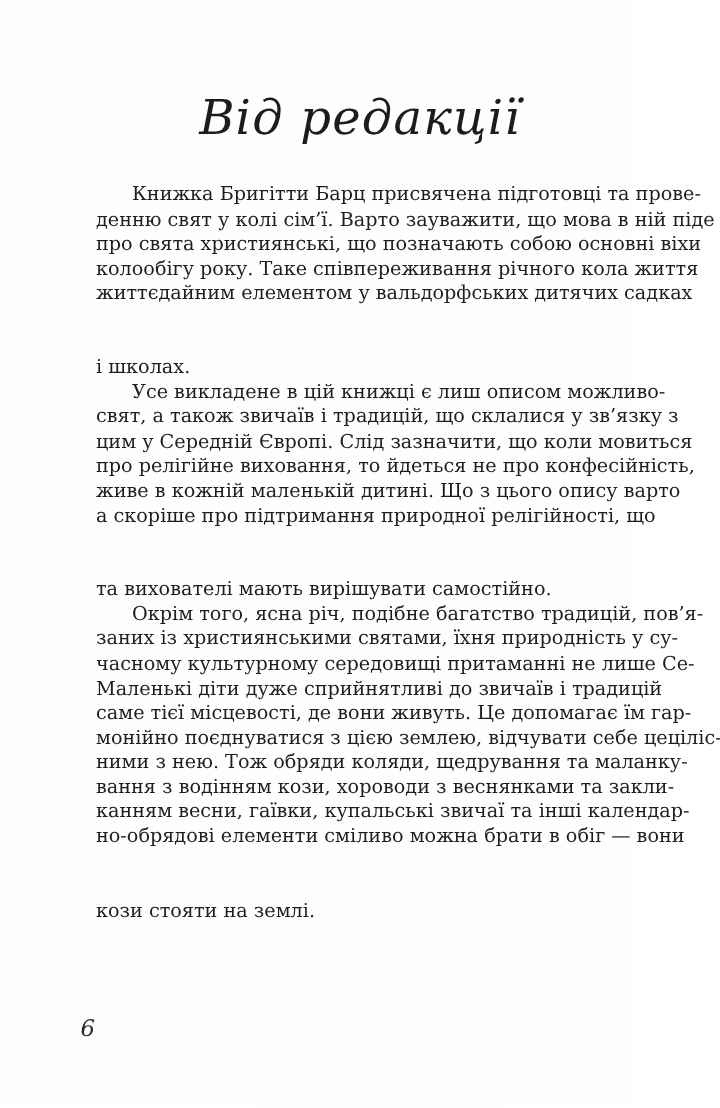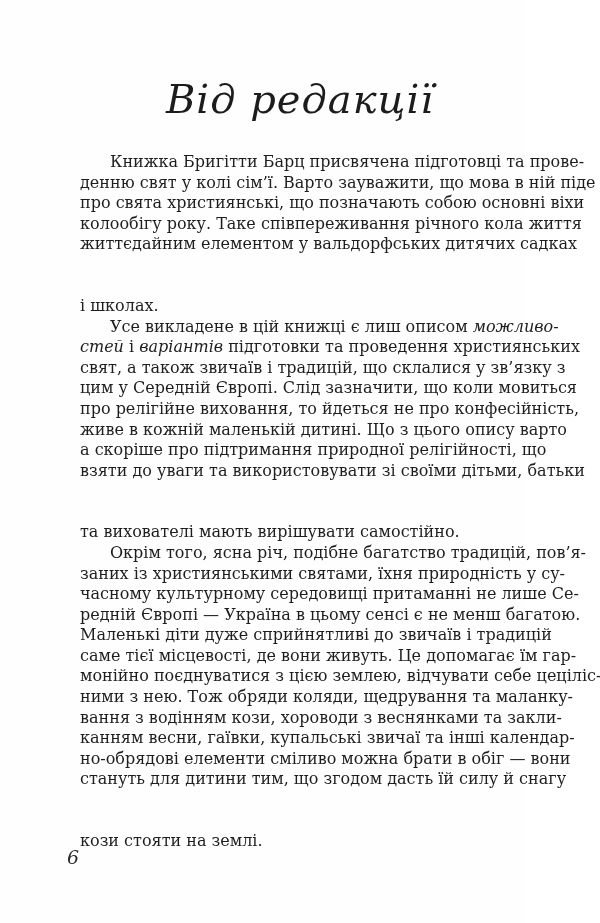--- a/index.html
+++ b/index.html
@@ -13,21 +13,21 @@
   .body {
     position: absolute; left: 80px; top: 152px; width: 463px;
     font-family: "DejaVu Serif", serif; font-size: 16px; color: #1e1e1e;
   }
   .line {
     display: block; height: 20.6px; line-height: 20.6px; white-space: nowrap;
     text-align: justify; text-align-last: justify; overflow: visible;
   }
   .line.last { text-align-last: left; margin-top: 41px; }
   .line.indent { padding-left: 30px; }
-  .ital { font-style: italic; }
+  .ital { }
   .page-num {
     position: absolute; left: 67px; top: 846px;
     font-family: "DejaVu Serif", serif; font-style: italic; font-size: 19px; color: #2a2a2a;
   }
 </style>
 </head>
 <body>
 
 <div class="page">
   <div class="title">Від редакції</div>
@@ -38,41 +38,37 @@
       <span class="line indent">Книжка Бригітти Барц присвячена підготовці та прове-</span>
       <span class="line">денню свят у колі сім’ї. Варто зауважити, що мова в ній піде</span>
       <span class="line">про свята християнські, що позначають собою основні віхи</span>
       <span class="line">колообігу року. Таке співпереживання річного кола життя</span>
       <span class="line">життєдайним елементом у вальдорфських дитячих садках</span>
       <span class="line last">і школах.</span>
     </div>
 
     <div>
       <span class="line indent"><span>Усе викладене в цій книжці є лиш описом </span><span class="ital">можливо-</span></span>
-      <span class="line"><span class="ital">стей</span><span> і </span><span class="ital">варіантів</span><span> підготовки та проведення християнських</span></span>
       <span class="line">свят, а також звичаїв і традицій, що склалися у зв’язку з</span>
       <span class="line">цим у Середній Європі. Слід зазначити, що коли мовиться</span>
       <span class="line">про релігійне виховання, то йдеться не про конфесійність,</span>
       <span class="line">живе в кожній маленькій дитині. Що з цього опису варто</span>
       <span class="line">а скоріше про підтримання природної релігійності, що</span>
-      <span class="line">взяти до уваги та використовувати зі своїми дітьми, батьки</span>
       <span class="line last">та вихователі мають вирішувати самостійно.</span>
     </div>
 
     <div>
       <span class="line indent">Окрім того, ясна річ, подібне багатство традицій, пов’я-</span>
       <span class="line">заних із християнськими святами, їхня природність у су-</span>
       <span class="line">часному культурному середовищі притаманні не лише Се-</span>
-      <span class="line">редній Європі — Україна в цьому сенсі є не менш багатою.</span>
       <span class="line">Маленькі діти дуже сприйнятливі до звичаїв і традицій</span>
       <span class="line">саме тієї місцевості, де вони живуть. Це допомагає їм гар-</span>
       <span class="line">монійно поєднуватися з цією землею, відчувати себе цеціліс-</span>
       <span class="line">ними з нею. Тож обряди коляди, щедрування та маланку-</span>
       <span class="line">вання з водінням кози, хороводи з веснянками та закли-</span>
       <span class="line">канням весни, гаївки, купальські звичаї та інші календар-</span>
       <span class="line">но-обрядові елементи сміливо можна брати в обіг — вони</span>
-      <span class="line">стануть для дитини тим, що згодом дасть їй силу й снагу</span>
       <span class="line last">кози стояти на землі.</span>
     </div>
   </div>
 
   <div class="page-num">6</div>
 </div>
 
 </body></html>

